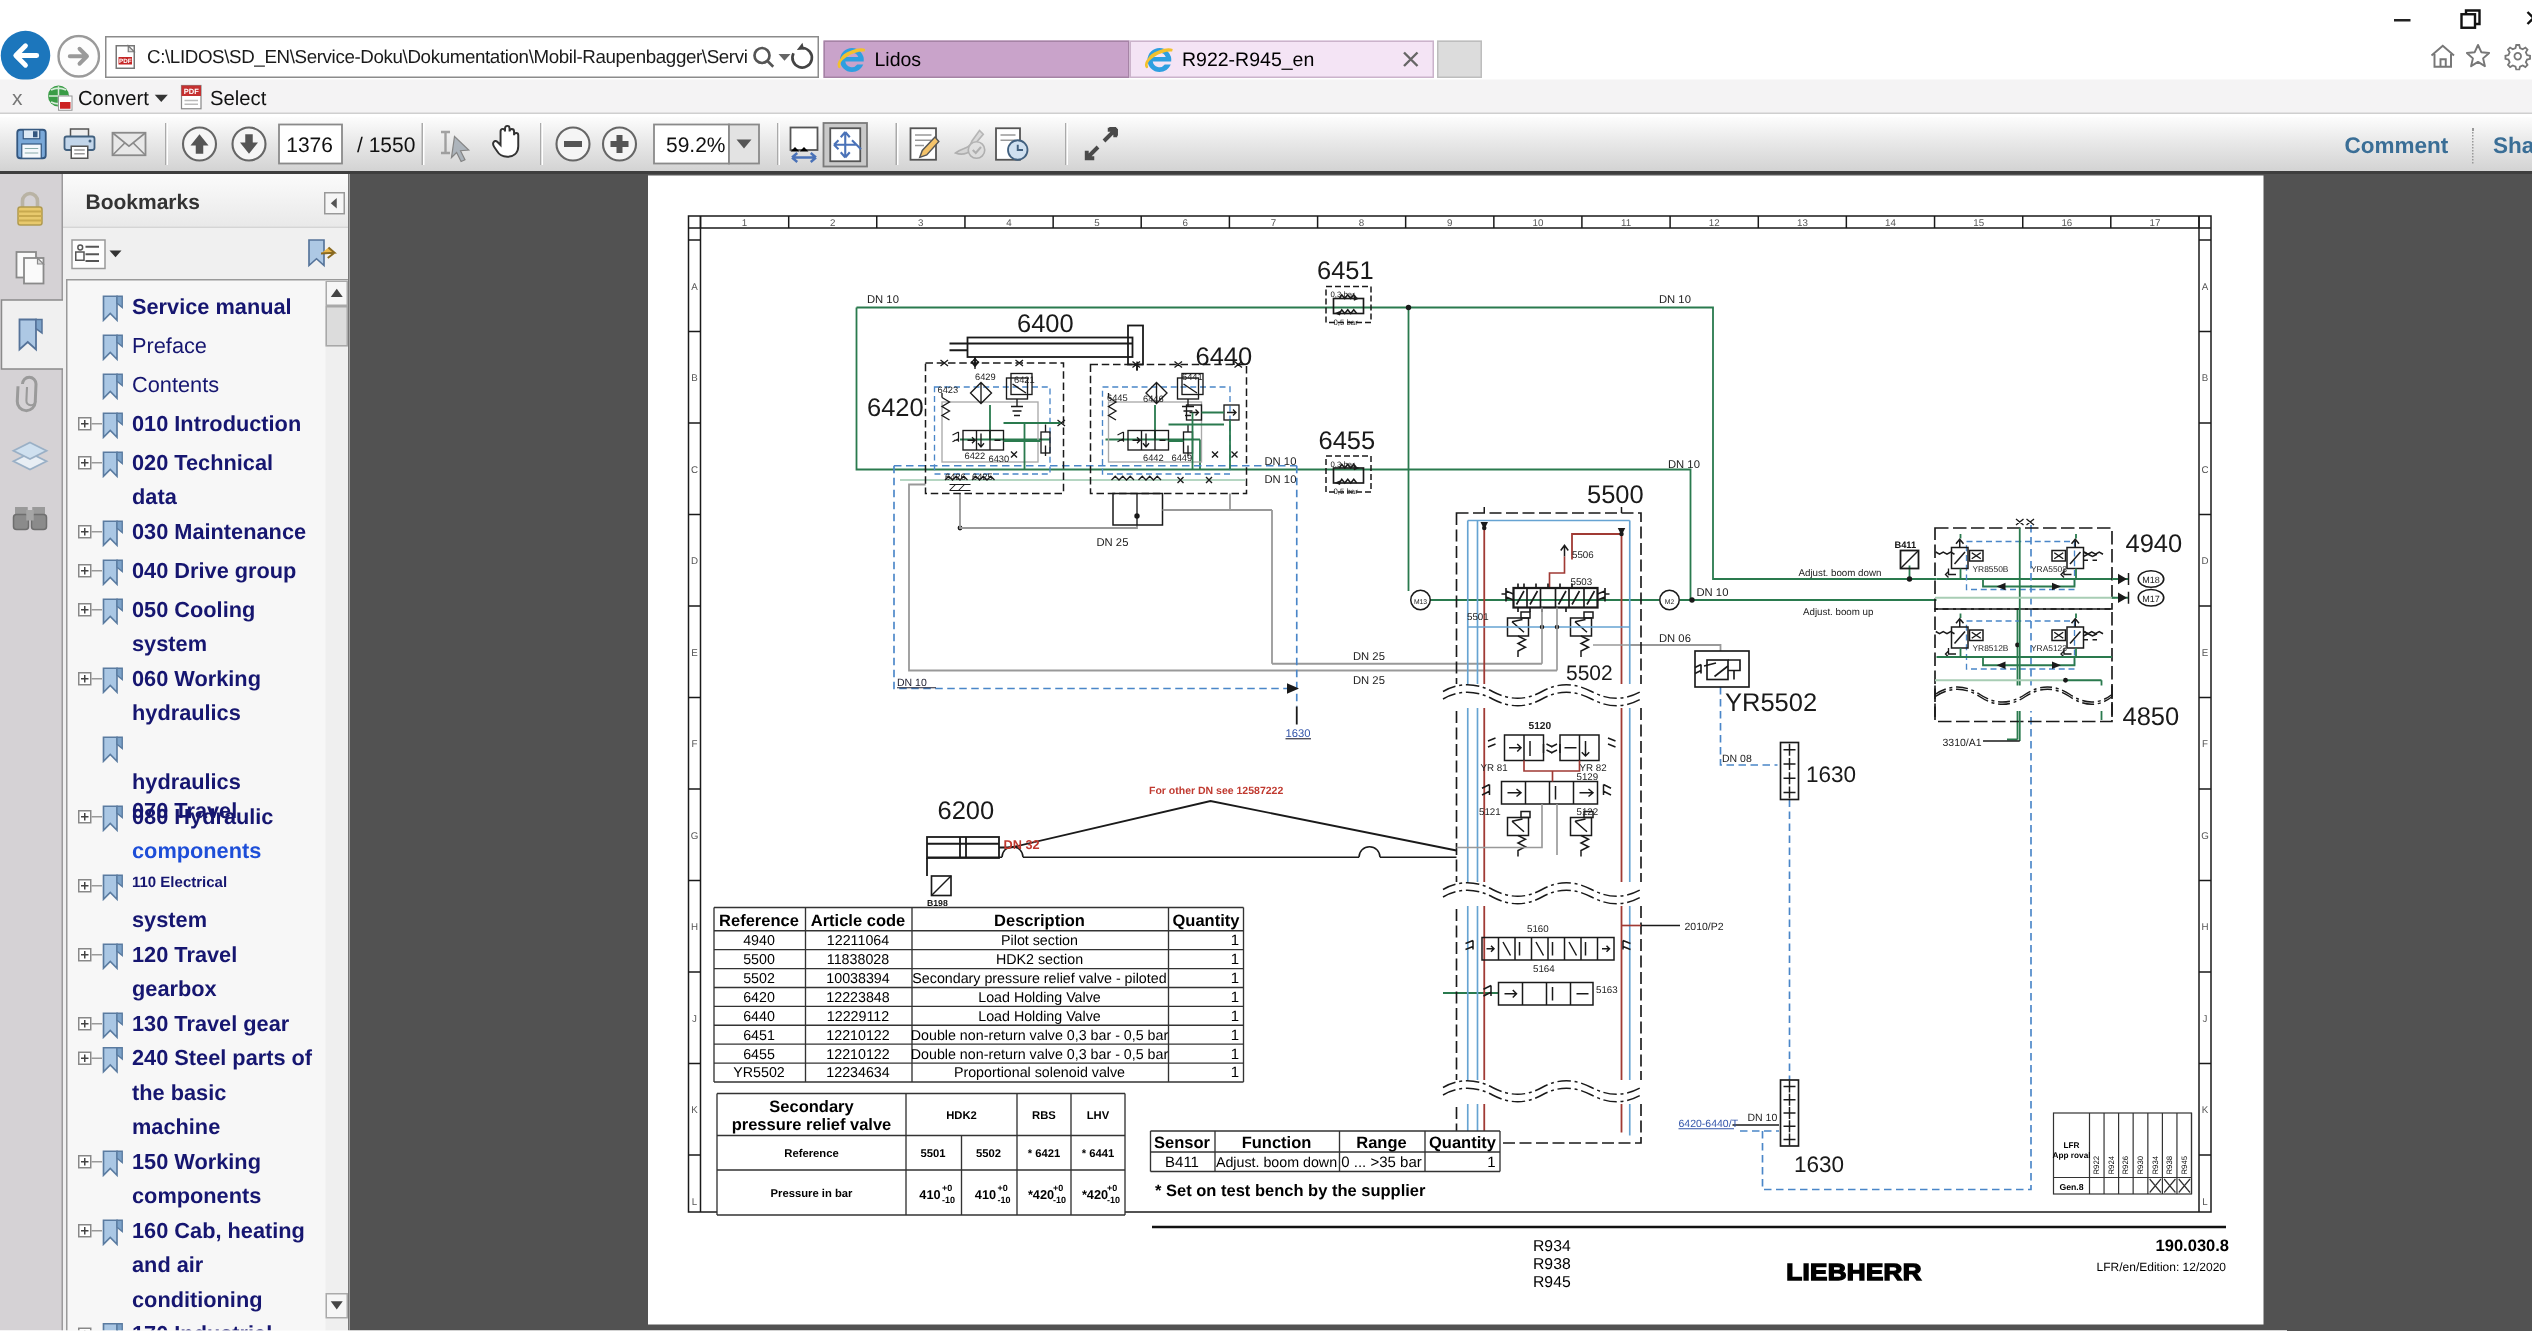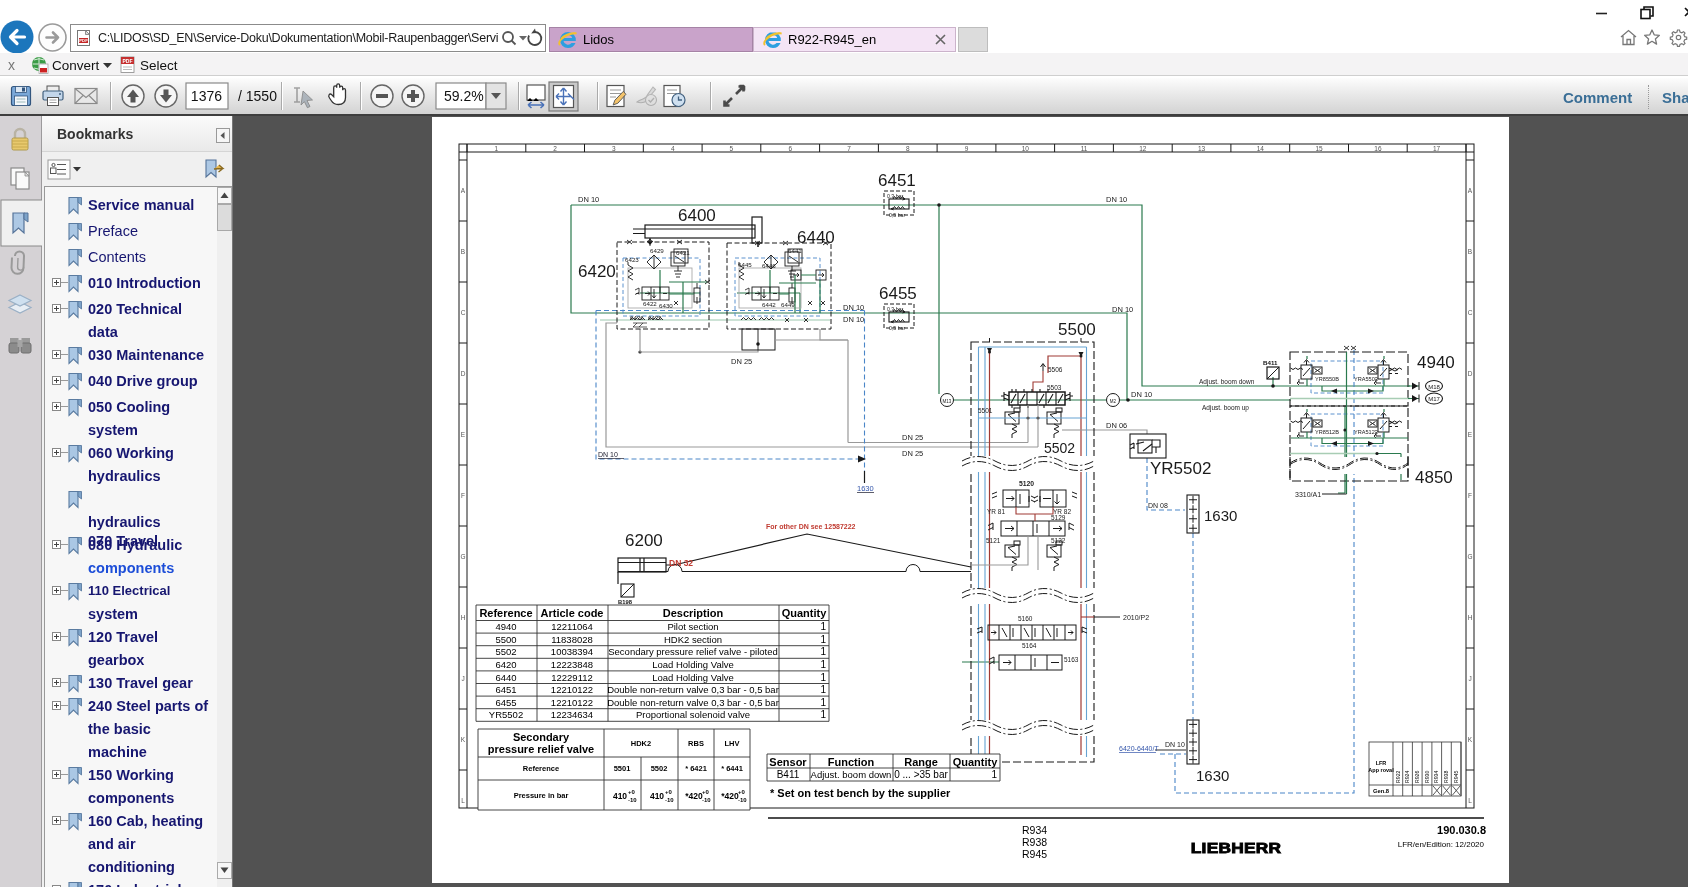--- a/index.html
+++ b/index.html
@@ -375,21 +375,21 @@
 <div class="ab" style="left:44px;top:373px;font-size:14.5px;font-weight:bold;color:#1d4ed8;white-space:nowrap;">components</div>
 <div class="ab" style="left:8px;top:399px;width:9px;height:9px;border:1px solid #888;background:#fff;box-sizing:border-box;"></div>
 <svg class="ab" style="left:8px;top:399px" width="9" height="9">
       <path d="M2 4.5 h5 M4.5 2 v5" stroke="#444" stroke-width="1"></path>
     </svg>
 <div class="ab" style="left:17px;top:403px;width:7px;height:1px;background:#999;"></div>
 <svg class="ab" style="left:24px;top:395px" width="15" height="19">
       <path d="M1 1.5 h9 v16 l-4.5,-4.5 -4.5,4.5 z" fill="#aac7e4" stroke="#5a7ba0" stroke-width="1.1"></path>
       <path d="M10 1.5 h3.5 v7.5 l-3.5,-2.8 z" fill="#7da3c9" stroke="#5a7ba0" stroke-width="0.9"></path>
     </svg>
-<div class="ab" style="left:44px;top:396px;font-size:13px;font-weight:bold;color:#161670;white-space:nowrap;">110 Electrical</div>
+<div class="ab" style="left:44px;top:396px;font-size:10px;font-weight:bold;color:#161670;white-space:nowrap;">110 Electrical</div>
 <div class="ab" style="left:44px;top:419px;font-size:14.5px;font-weight:bold;color:#161670;white-space:nowrap;">system</div>
 <div class="ab" style="left:8px;top:445px;width:9px;height:9px;border:1px solid #888;background:#fff;box-sizing:border-box;"></div>
 <svg class="ab" style="left:8px;top:445px" width="9" height="9">
       <path d="M2 4.5 h5 M4.5 2 v5" stroke="#444" stroke-width="1"></path>
     </svg>
 <div class="ab" style="left:17px;top:449px;width:7px;height:1px;background:#999;"></div>
 <svg class="ab" style="left:24px;top:441px" width="15" height="19">
       <path d="M1 1.5 h9 v16 l-4.5,-4.5 -4.5,4.5 z" fill="#aac7e4" stroke="#5a7ba0" stroke-width="1.1"></path>
       <path d="M10 1.5 h3.5 v7.5 l-3.5,-2.8 z" fill="#7da3c9" stroke="#5a7ba0" stroke-width="0.9"></path>
     </svg>

